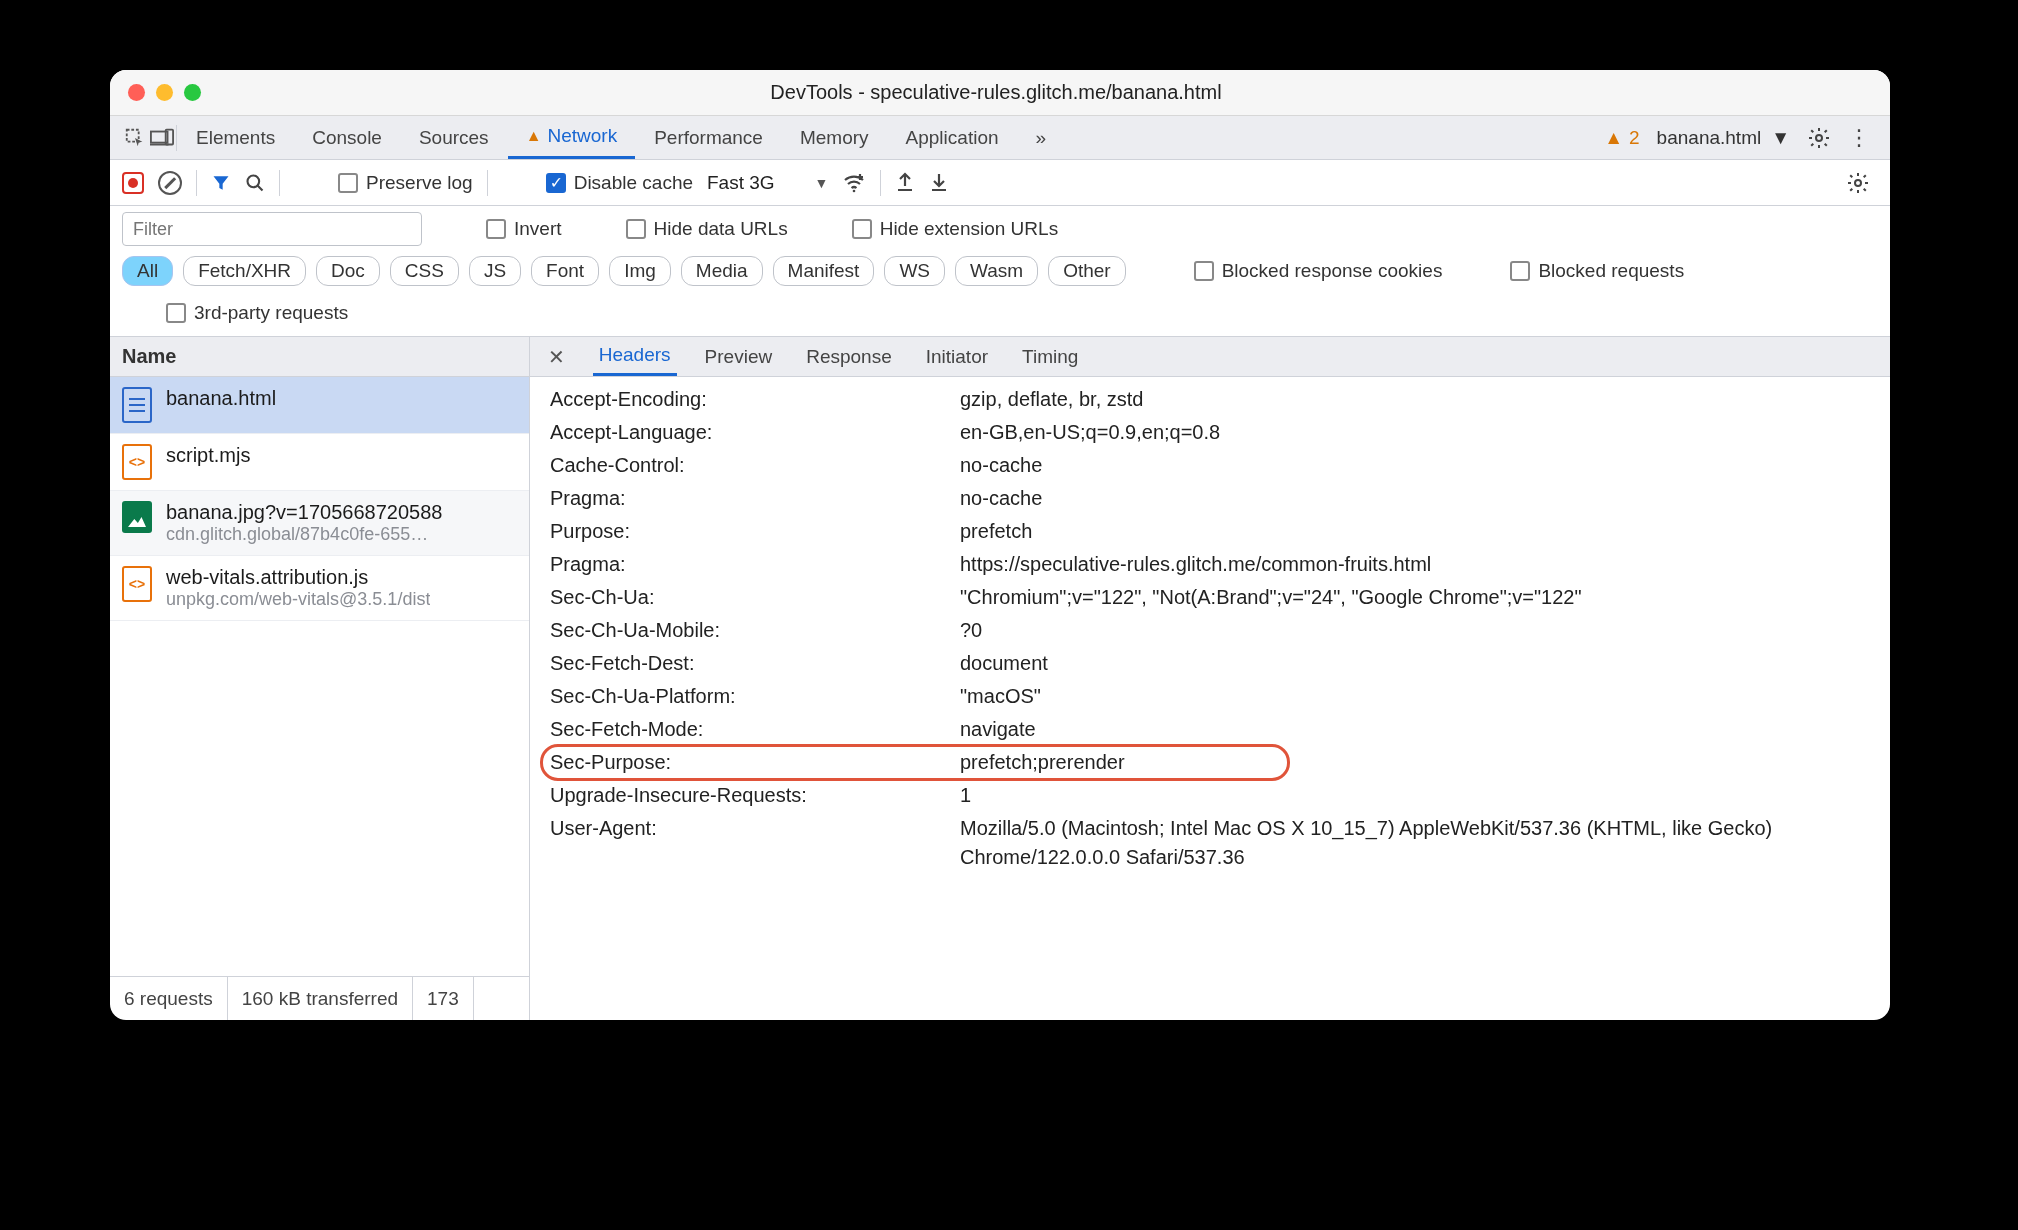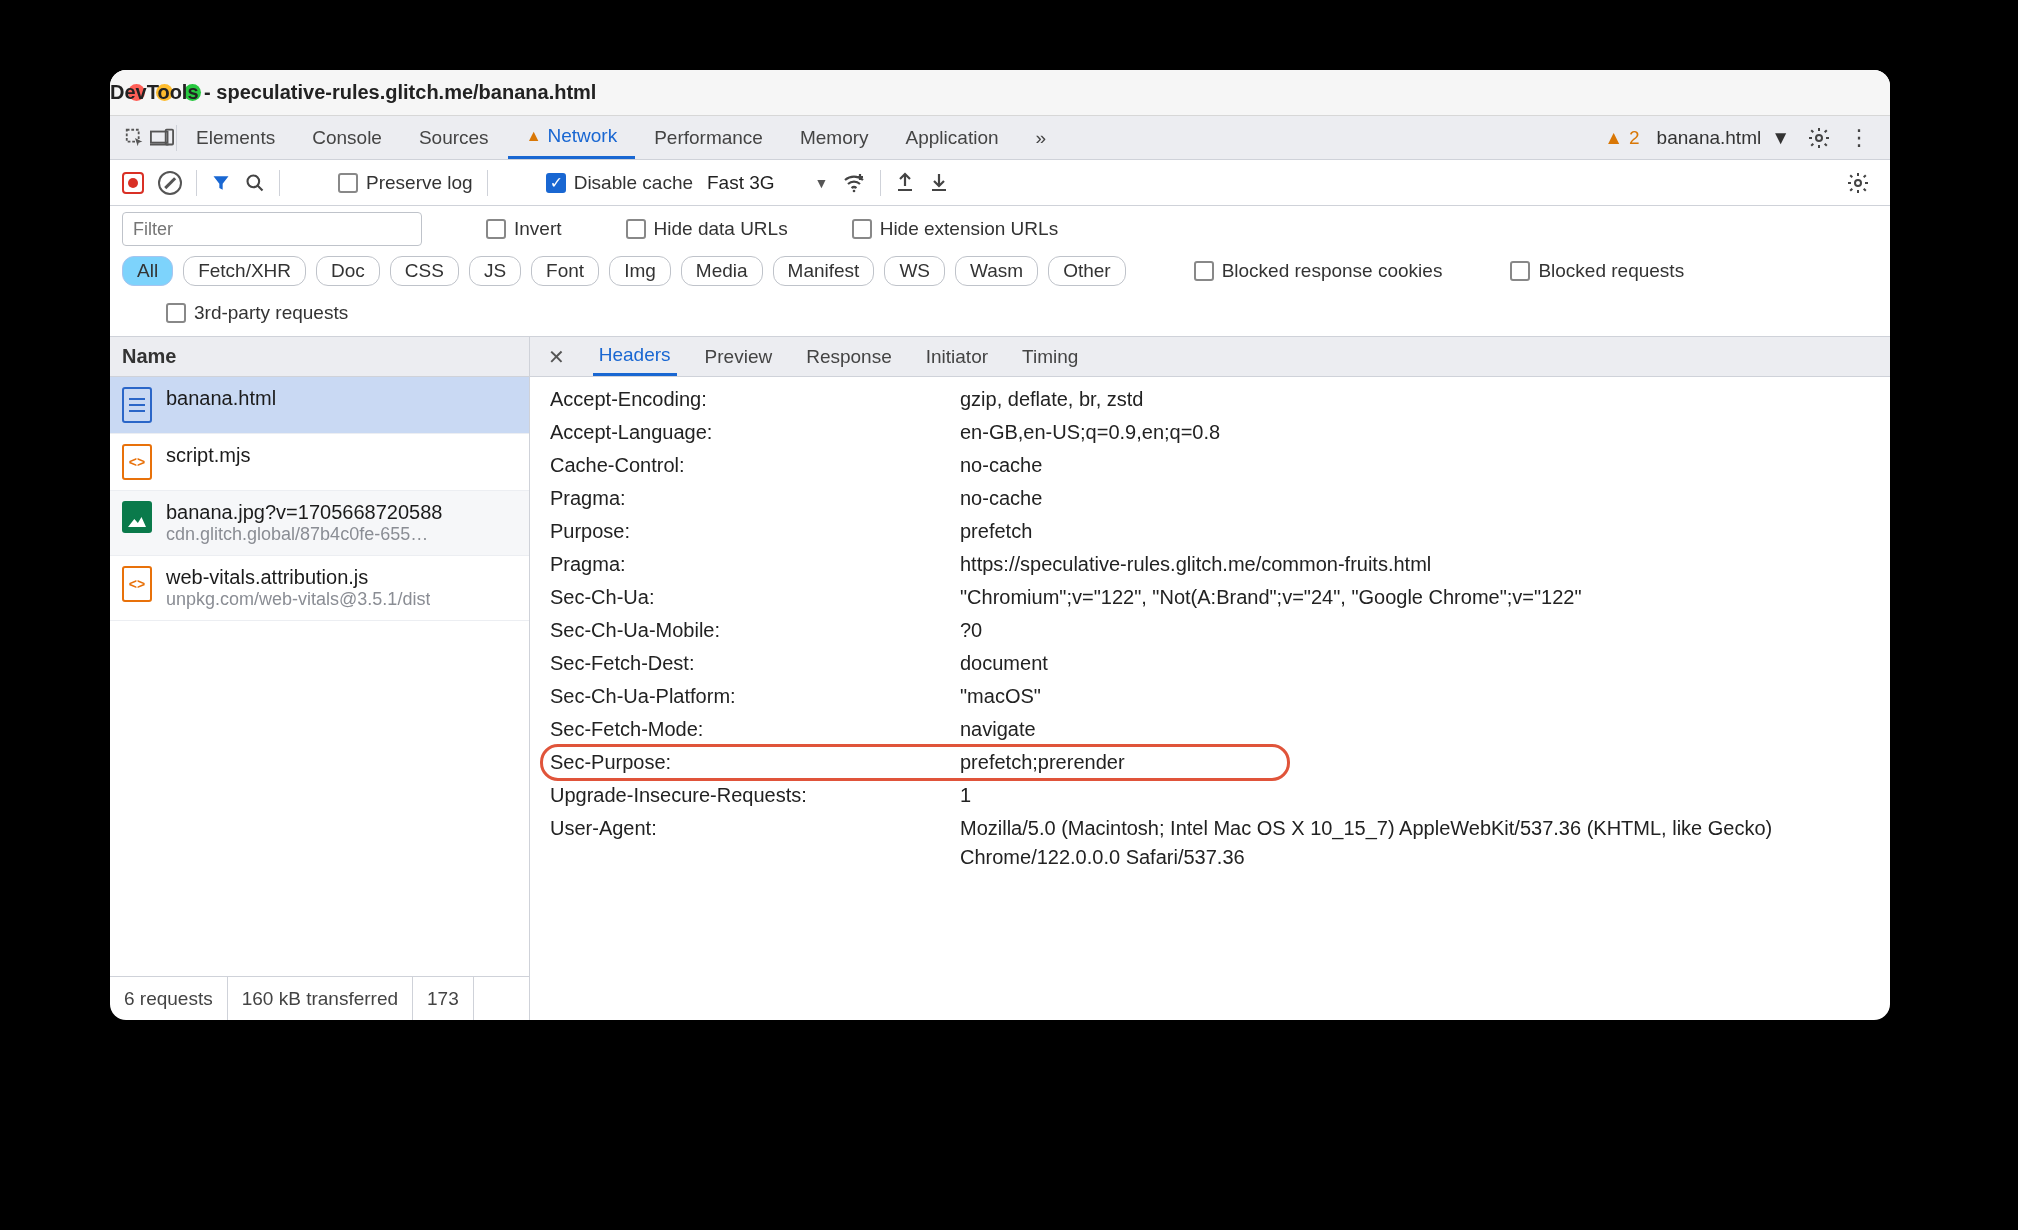--- a/index.html
+++ b/index.html
@@ -26,22 +26,22 @@
     height:46px;
     background:#f6f6f6;
     border-bottom:1px solid #d7d7d7;
     display:flex; align-items:center;
     position:relative;
   }
   .traffic { display:flex; gap:11px; margin-left:18px; }
   .dot { width:17px; height:17px; border-radius:50%; }
   .dot.r{background:#ff5f57;} .dot.y{background:#febc2e;} .dot.g{background:#28c840;}
   .titlebar .title {
-    position:absolute; left:0; right:8px; 
-    font-weight:700; font-size:20px; color:#222; pointer-events:none;
+    position:absolute; left:0; right:8px; text-align:center;
+    font-weight:400; font-size:20px; color:#222; pointer-events:none;
   }
   
   .tabbar {
     height:44px;
     background:#ecedf1;
     border-bottom:1px solid #cfd2d9;
     display:flex; align-items:center;
     padding:0 12px;
     gap:1px;
     font-size:19px; color:#4b4b4b;

